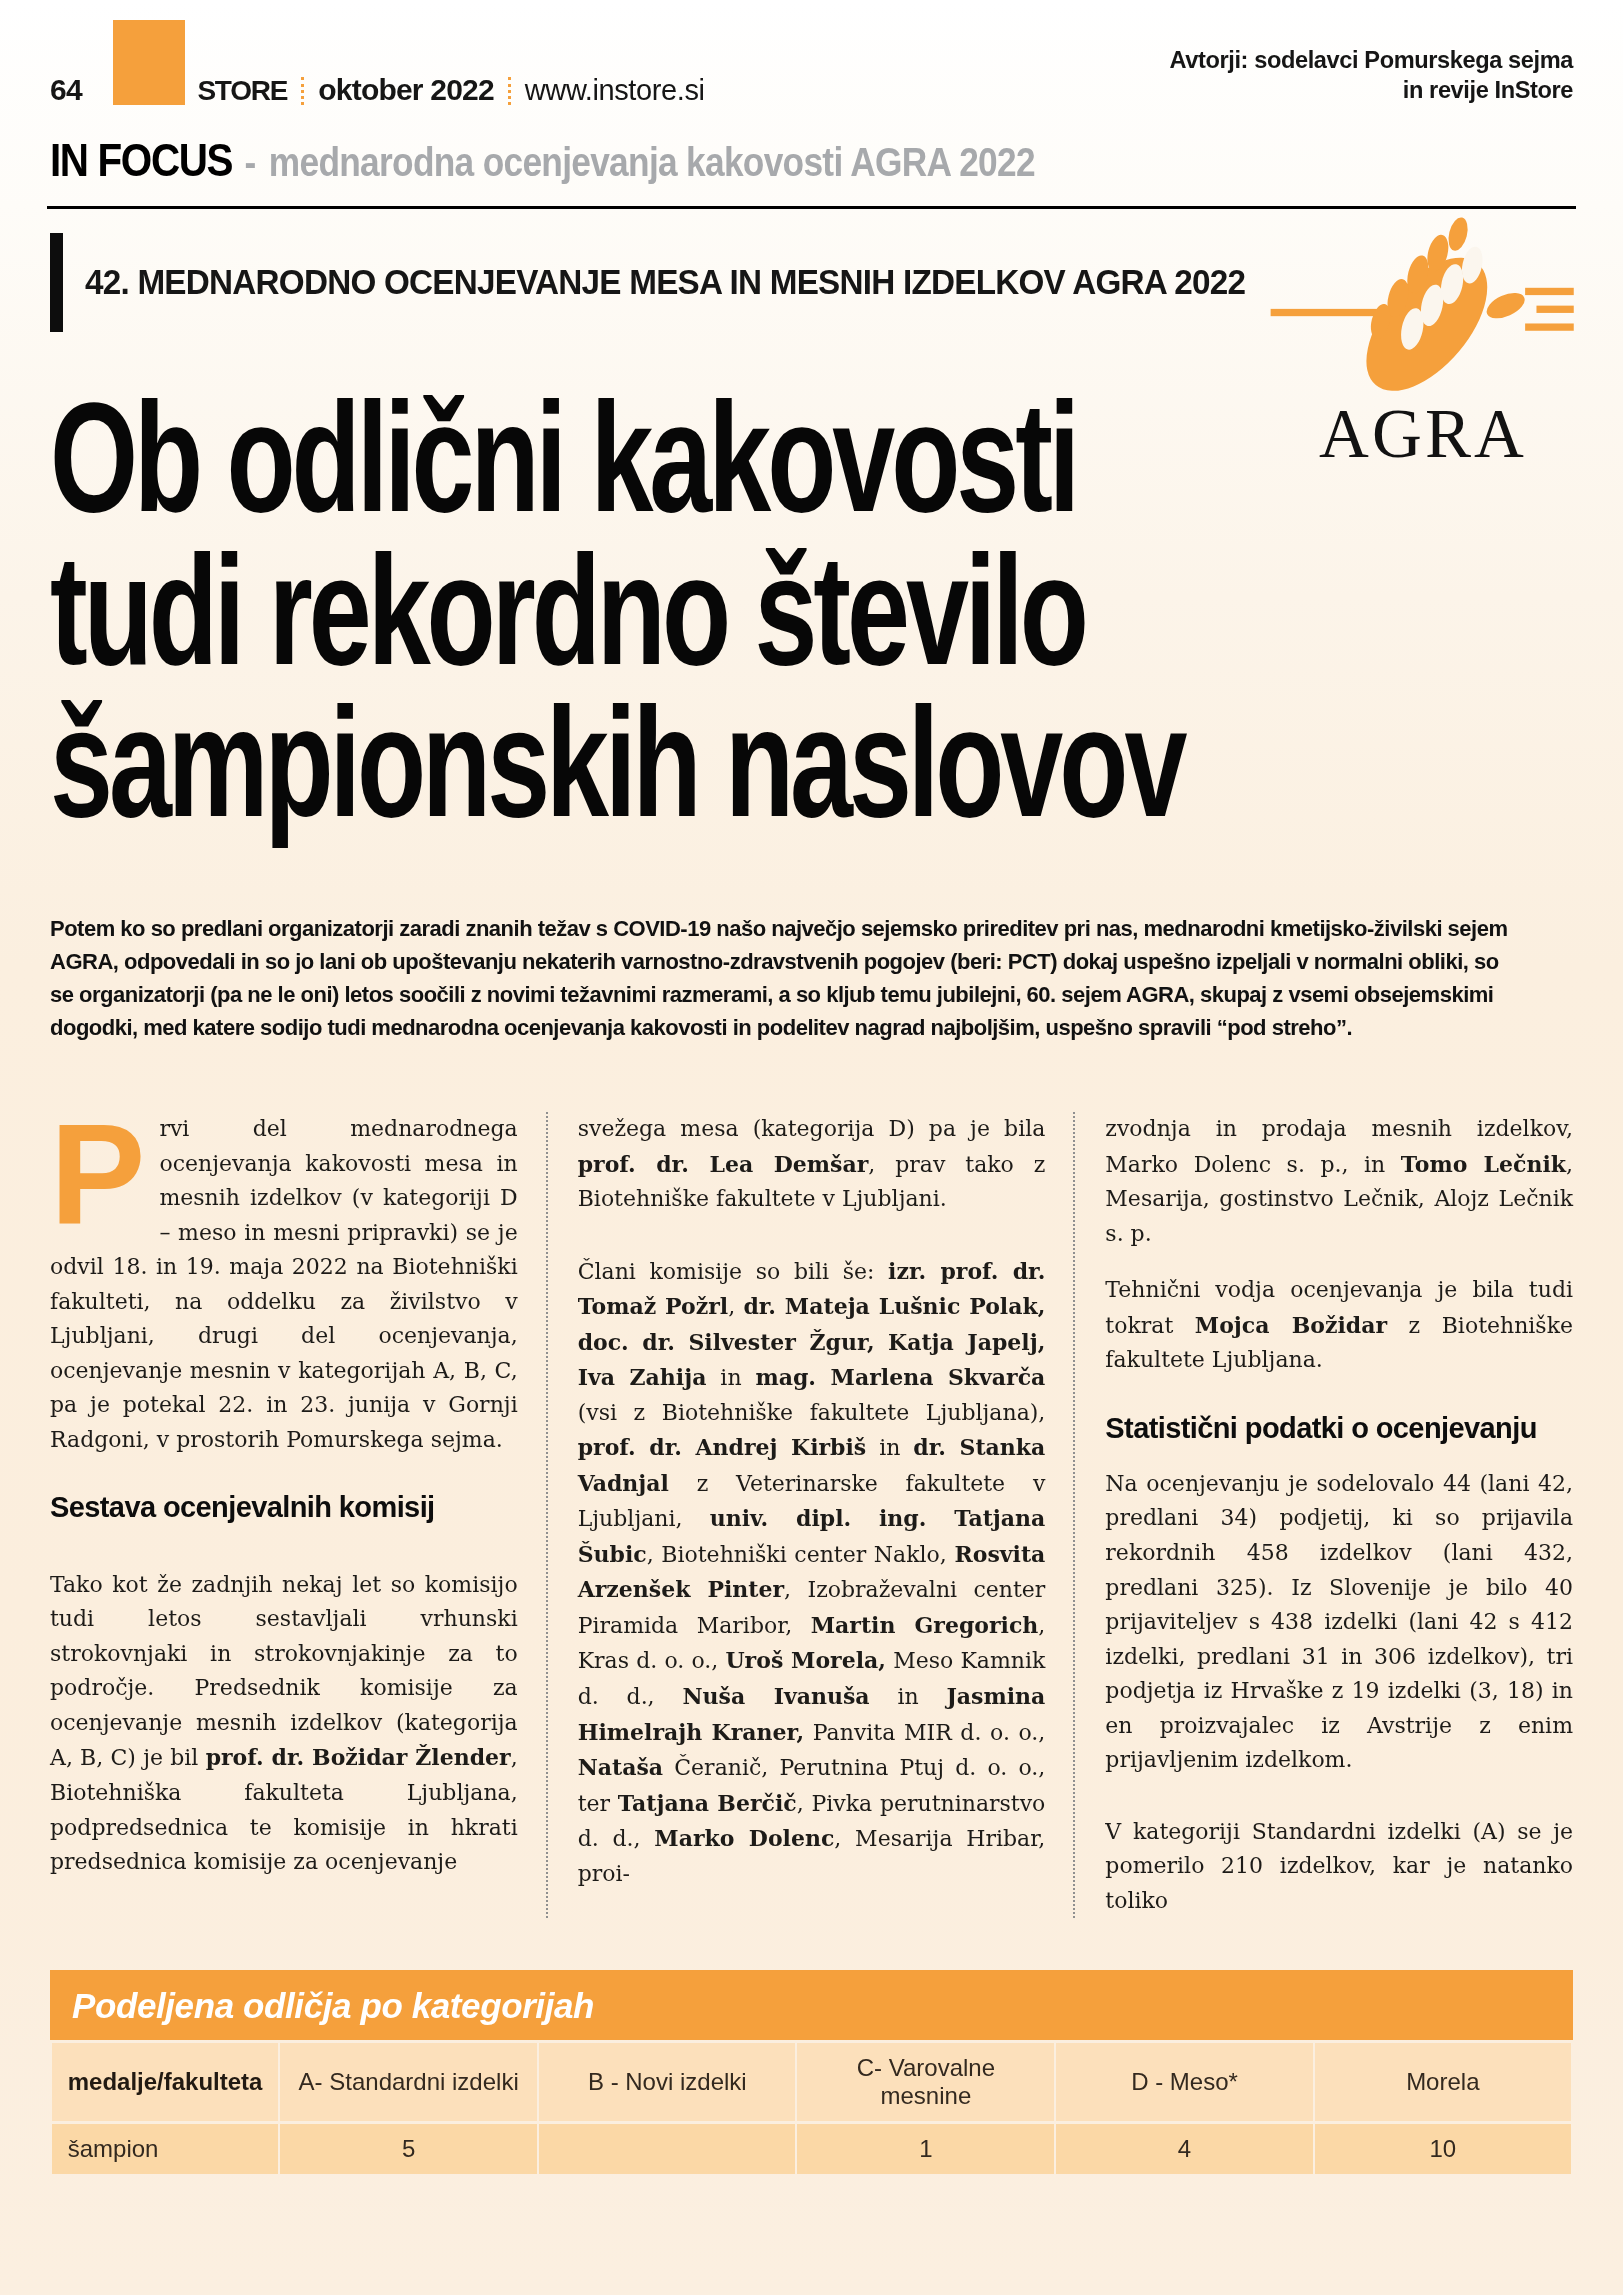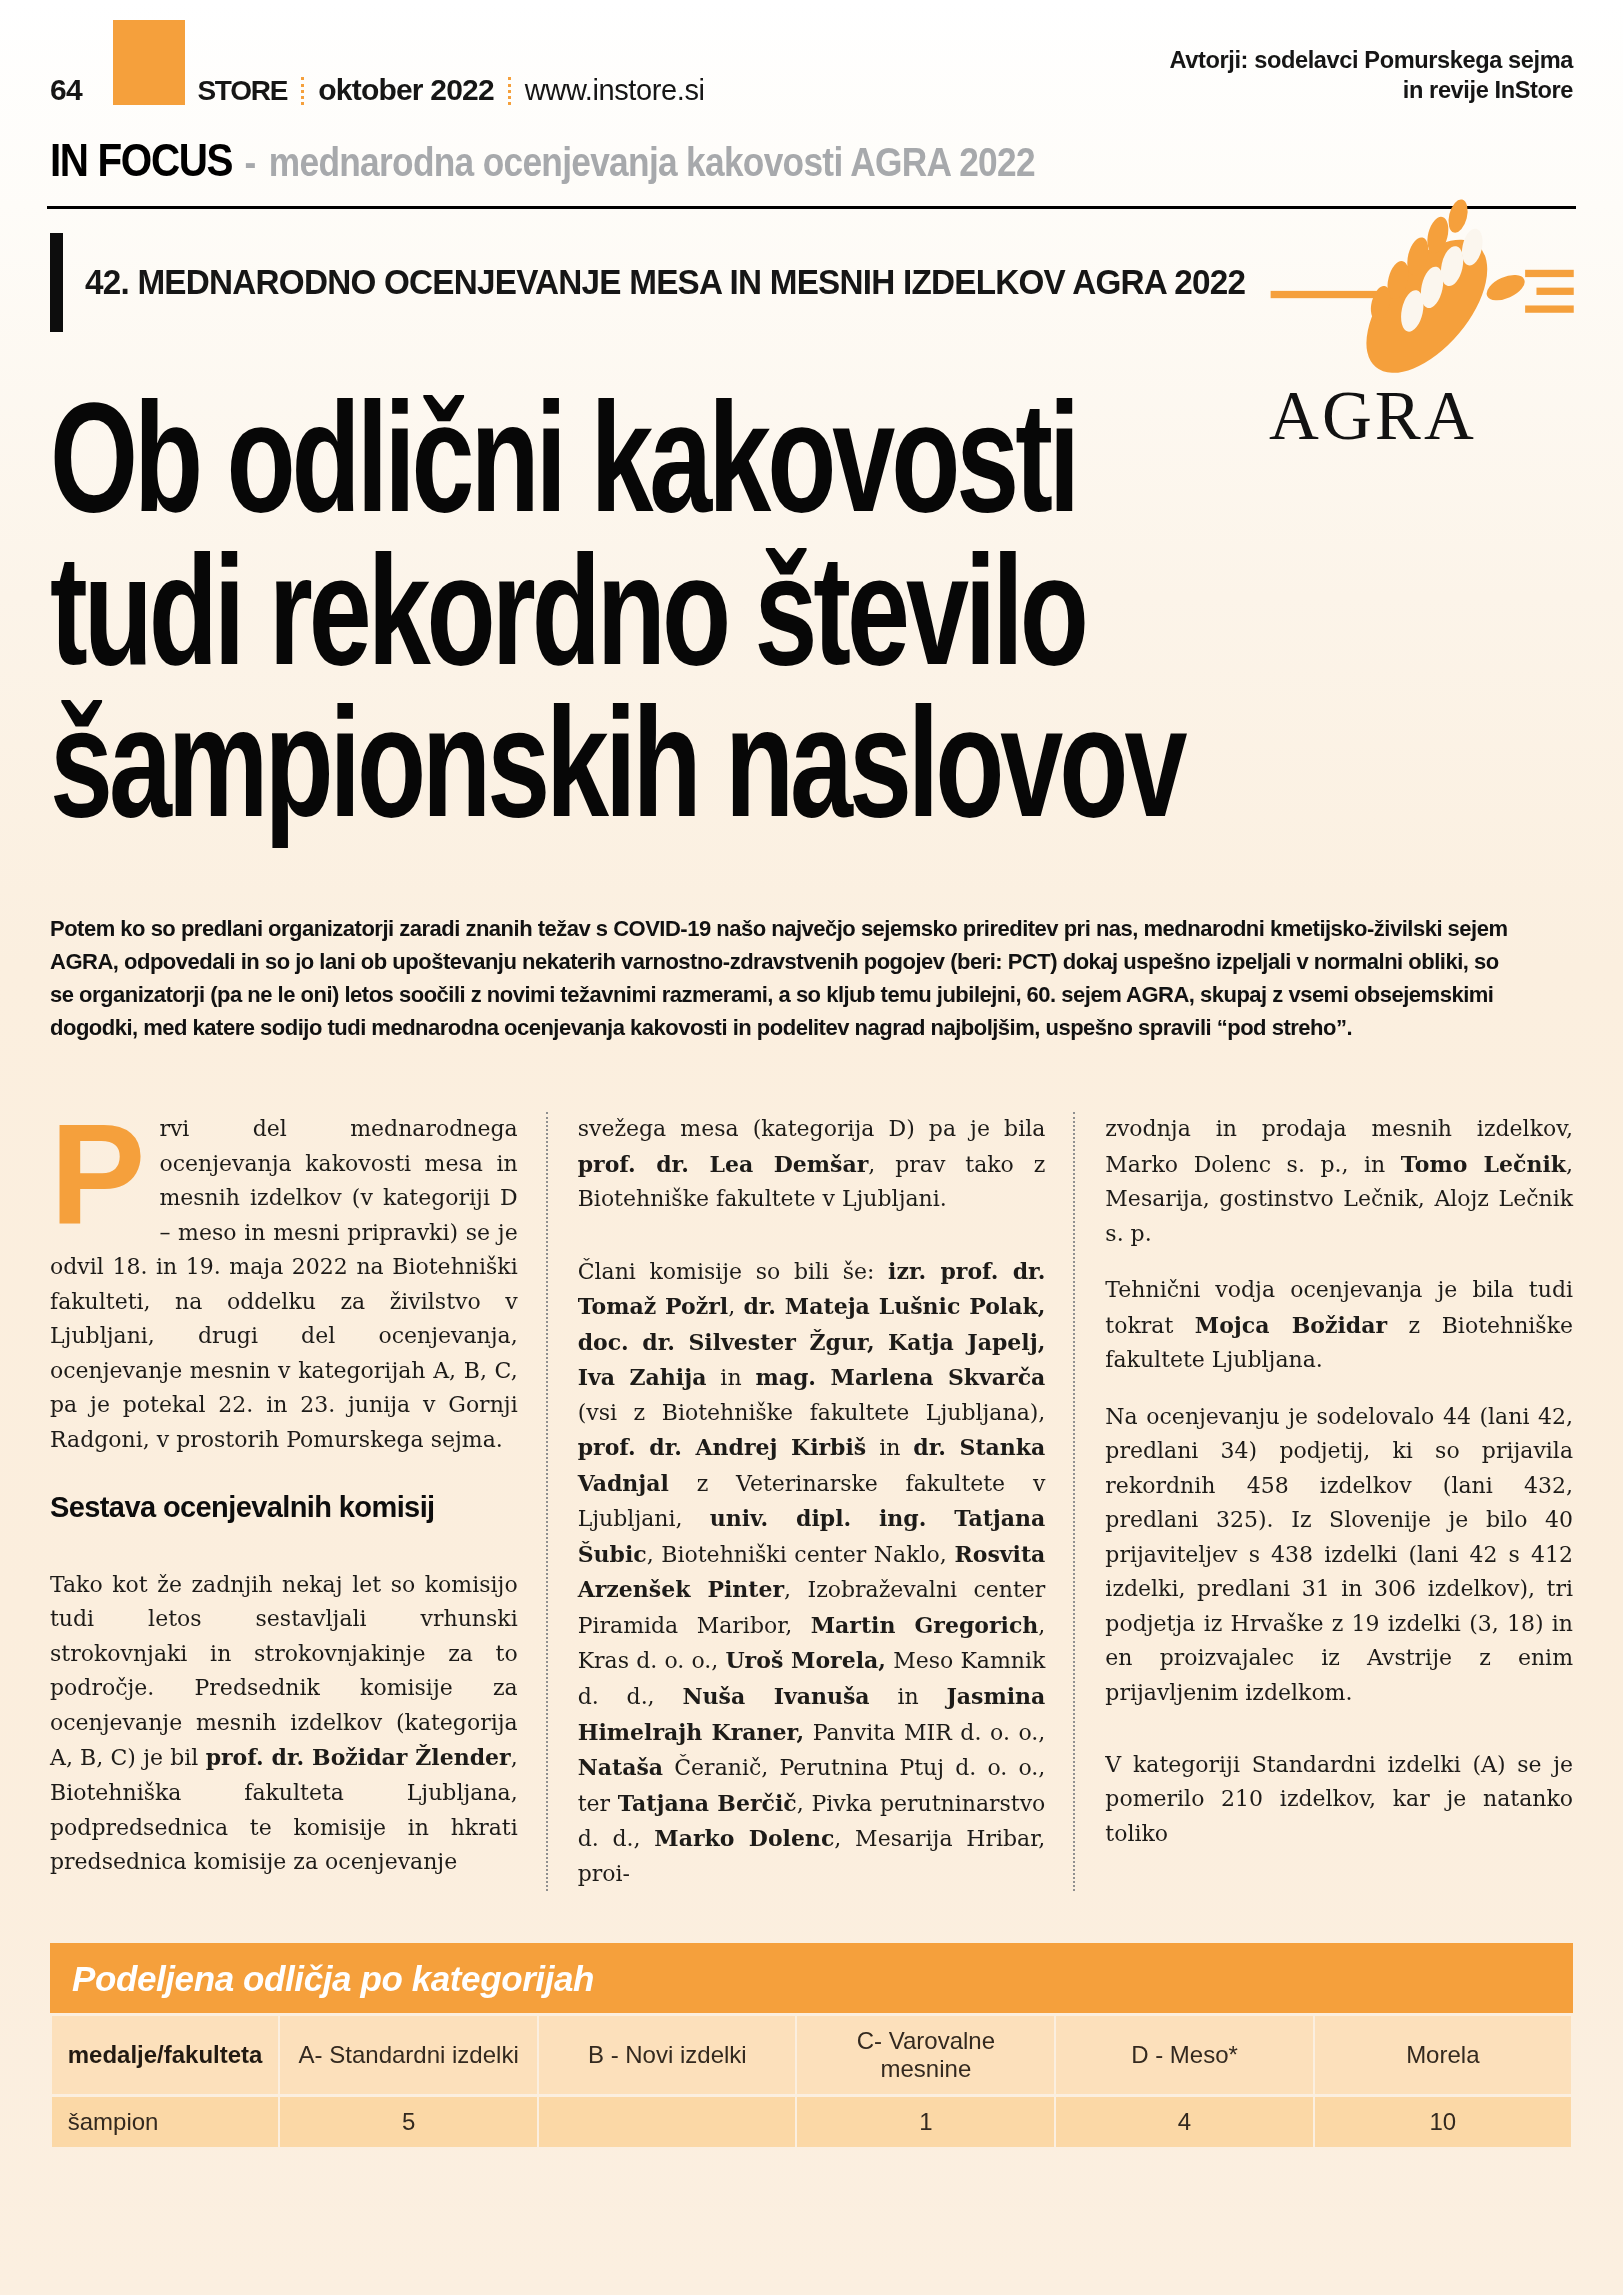--- a/index.html
+++ b/index.html
@@ -27,21 +27,21 @@
   .focusrow .squeeze{display:inline-block;transform:scaleX(.86);transform-origin:left;}
   .focus-label{font-size:47px;font-weight:bold;letter-spacing:-1.6px;color:#000;}
   .focus-dash{font-size:41px;font-weight:bold;color:#a7a9ac;margin:0 11px;}
   .focus-sub{font-size:41px;font-weight:bold;letter-spacing:-0.8px;color:#a7a9ac;}
   .rule{margin:19px 47px 0;border:0;border-top:3.1px solid #000;}
   
   .kickrow{margin:23.6px 50px 0;display:flex;align-items:center;}
   .kickbar{width:13.4px;height:99px;background:#0d0d0d;margin-right:22px;flex:none;}
   .kicktext{font-size:35px;font-weight:bold;letter-spacing:-0.8px;transform:scaleX(.95);transform-origin:left;white-space:nowrap;}
   
-  .agra{position:absolute;top:192px;right:46px;width:308px;text-align:left;}
+  .agra{position:absolute;top:210px;right:46px;width:308px;text-align:center;}
   .agra svg{display:block;width:100%;height:auto;}
   .agra .agratext{font-family:"Liberation Serif",serif;font-size:69px;letter-spacing:3.1px;color:#121212;margin-top:-4.7px;line-height:1;}
   
   .headline{margin:50px 50px 0;}
   .headline .hl{display:block;font-size:155px;font-weight:bold;letter-spacing:-5.5px;line-height:.985;transform:scaleX(.73);transform-origin:left;white-space:nowrap;color:#070707;}
   
   .lead{margin:72px 50px 0;width:1470px;font-size:22px;font-weight:bold;line-height:1.5;letter-spacing:-0.5px;color:#111;}
   
   .cols{margin:68px 50px 0;display:flex;align-items:stretch;}
   .col{flex:1 1 0;font-family:"DejaVu Serif","Liberation Serif",serif;font-size:22px;line-height:1.57;text-align:justify;color:#1d1b18;}
@@ -137,20 +137,21 @@
       <div class="subhead">Sestava ocenjevalnih komisij</div>
       <p>Tako kot že zadnjih nekaj let so komisijo tudi letos sestavljali vrhunski strokovnjaki in strokovnjakinje za to področje. Predsednik komisije za ocenjevanje mesnih izdelkov (kategorija A, B, C) je bil <b>prof. dr. Božidar Žlender</b>, Biotehniška fakulteta Ljubljana, podpredsednica te komisije in hkrati predsednica komisije za ocenjevanje</p>
     </div>
     <div class="col">
       <p>svežega mesa (kategorija D) pa je bila <b>prof. dr. Lea Demšar</b>, prav tako z Biotehniške fakultete v Ljubljani.</p>
       <p>Člani komisije so bili še: <b>izr. prof. dr. Tomaž Požrl</b>, <b>dr. Mateja Lušnic Polak, doc. dr. Silvester Žgur, Katja Japelj, Iva Zahija</b> in <b>mag. Marlena Skvarča</b> (vsi z Biotehniške fakultete Ljubljana), <b>prof. dr. Andrej Kirbiš</b> in <b>dr. Stanka Vadnjal</b> z Veterinarske fakultete v Ljubljani, <b>univ. dipl. ing. Tatjana Šubic</b>, Biotehniški center Naklo, <b>Rosvita Arzenšek Pinter</b>, Izobraževalni center Piramida Maribor, <b>Martin Gregorich</b>, Kras d. o. o., <b>Uroš Morela,</b> Meso Kamnik d. d., <b>Nuša Ivanuša</b> in <b>Jasmina Himelrajh Kraner,</b> Panvita MIR d. o. o., <b>Nataša</b> Čeranič, Perutnina Ptuj d. o. o., ter <b>Tatjana Berčič</b>, Pivka perutninarstvo d. d., <b>Marko Dolenc</b>, Mesarija Hribar, proi-</p>
     </div>
     <div class="col">
       <p>zvodnja in prodaja mesnih izdelkov, Marko Dolenc s. p., in <b>Tomo Lečnik</b>, Mesarija, gostinstvo Lečnik, Alojz Lečnik s. p.</p>
       <p>Tehnični vodja ocenjevanja je bila tudi tokrat <b>Mojca Božidar</b> z Biotehniške fakultete Ljubljana.</p>
+      <div class="subhead">Statistični podatki o ocenjevanju</div>
       <p>Na ocenjevanju je sodelovalo 44 (lani 42, predlani 34) podjetij, ki so prijavila rekordnih 458 izdelkov (lani 432, predlani 325). Iz Slovenije je bilo 40 prijaviteljev s 438 izdelki (lani 42 s 412 izdelki, predlani 31 in 306 izdelkov), tri podjetja iz Hrvaške z 19 izdelki (3, 18) in en proizvajalec iz Avstrije z enim prijavljenim izdelkom.</p>
       <p>V kategoriji Standardni izdelki (A) se je pomerilo 210 izdelkov, kar je natanko toliko</p>
     </div>
   </div>
 
   <div class="tablewrap">
     <div class="tabletitle">Podeljena odličja po kategorijah</div>
     <table class="medals">
       <colgroup>
         <col style="width:14.2%">

